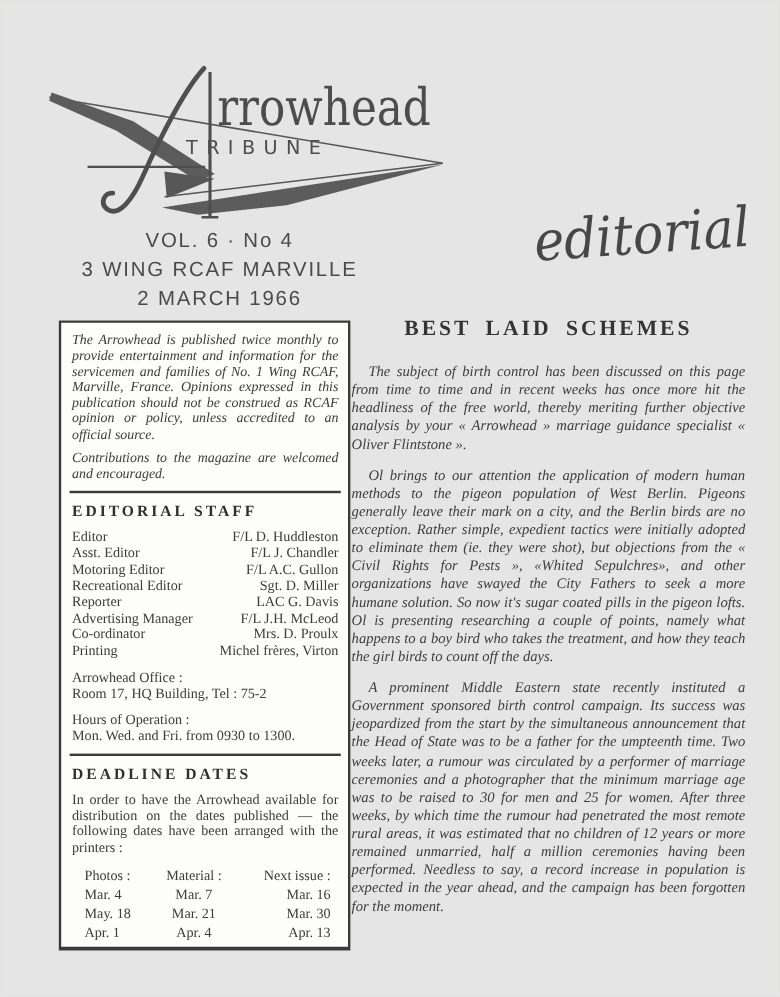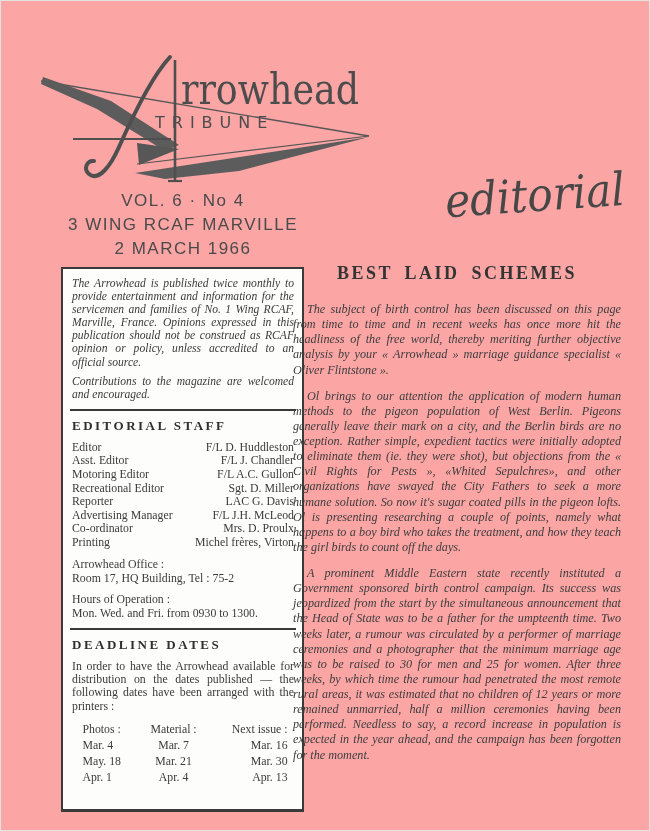--- a/index.html
+++ b/index.html
@@ -6,21 +6,21 @@
   body {
     width: 650px; height: 831px;
     background: #ffffff;
     font-family: "Liberation Serif", serif;
     color: #3b3b3b;
   }
   .page {
     position: relative;
     width: 648px; height: 829px;
     border: 1px solid #e3e3e0;
-    background: #fca5a5;
+    background: #e5e5e5;
     overflow: hidden;
   }
 
   
   .logo {
     position: absolute; left: 38px; top: 50px;
     width: 345px; height: 142px;
   }
   .issue-info {
     position: absolute; left: 62px; top: 188px; width: 240px;
@@ -29,24 +29,24 @@
     font-size: 17px; letter-spacing: 1.5px; color: #4a4a4a;
     line-height: 24px;
   }
   .editorial-script {
     position: absolute; left: 438px; top: 160px;
     width: 195px; height: 72px;
   }
 
   
   .info-box {
-    position: absolute; left: 60px; top: 266px; width: 222px;
+    position: absolute; left: 48px; top: 266px; width: 222px;
     border: 2px solid #3a3a3a;
     border-bottom-width: 3px;
-    padding: 8px 8px 24px 9px;
+    padding: 8px 8px 4px 9px;
     background: #fdfdfb;
   }
   .info-box .about, .info-box .contrib {
     font-style: italic;
     font-size: 11.6px; line-height: 1.13;
     text-align: justify;
     margin: 0 0 6px 0;
     color: #3b3b3b;
   }
   .box-divider {

